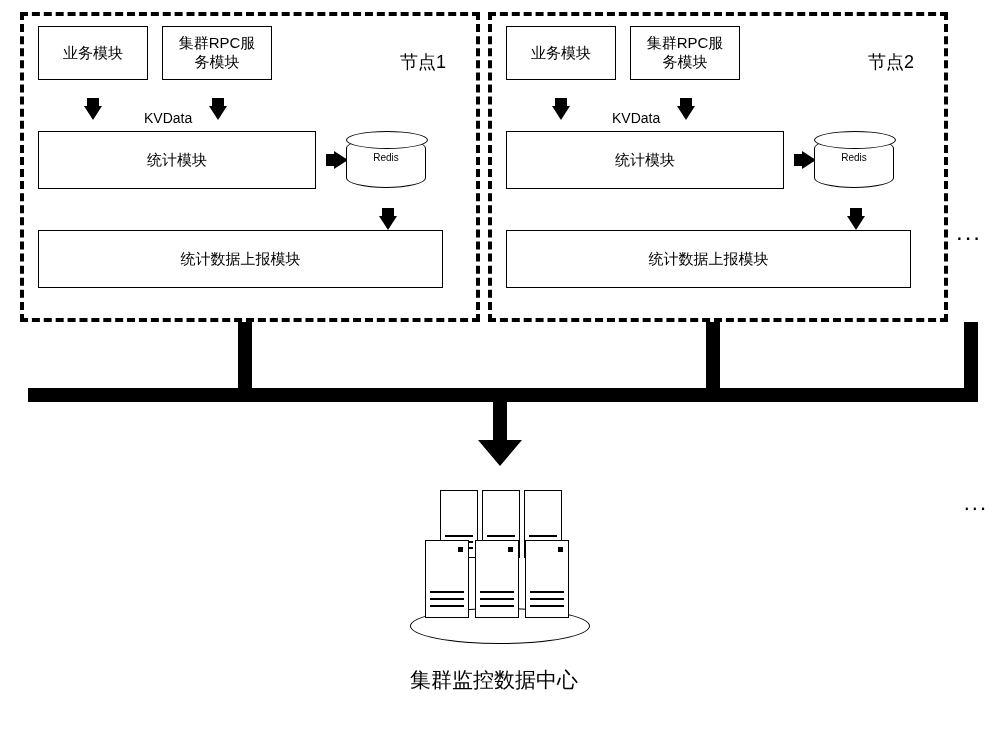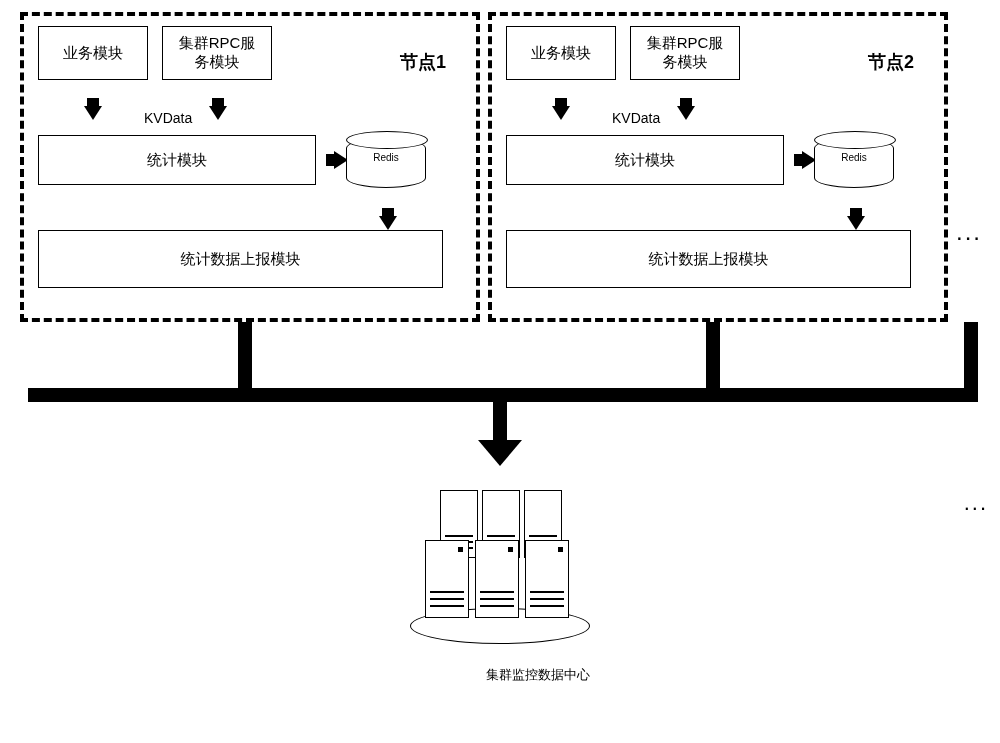--- a/index.html
+++ b/index.html
@@ -22,21 +22,20 @@
     width: 460px;
     height: 310px;
     position: relative;
     padding: 10px 18px 10px 14px;
   }
   .node-title {
     position: absolute;
     top: 34px;
     right: 30px;
     font-size: 18px;
-    font-weight: bold;
   }
   .modules-row {
     display: flex;
     gap: 14px;
   }
   .box {
     border: 1px solid #000;
     background: #fff;
     display: flex;
     align-items: center;
@@ -56,21 +55,21 @@
     font-size: 14px;
   }
   .stats-row {
     display: flex;
     align-items: center;
     margin-top: 50px;
     gap: 8px;
   }
   .mod-stats {
     width: 278px;
-    height: 50px;
+    height: 58px;
   }
   .redis {
     position: relative;
     width: 80px;
     height: 60px;
   }
   .cylinder {
     position: absolute;
     width: 80px;
     height: 50px;
@@ -201,22 +200,22 @@
   .server .dot{
     position:absolute;
     width:5px;height:5px;
     background:#000;
     right:5px;
   }
   .dc-label{
     position:absolute;
     top:186px;
     left:0;right:0;
-    text-align:right;
-    font-size:13px;
+    text-align:left;
+    font-size:21px;
     width:180px;
   }
 </style>
 </head>
 <body>
 
 <div class="top-row">
 
   <div class="node">
     <div class="node-title">节点1</div>

